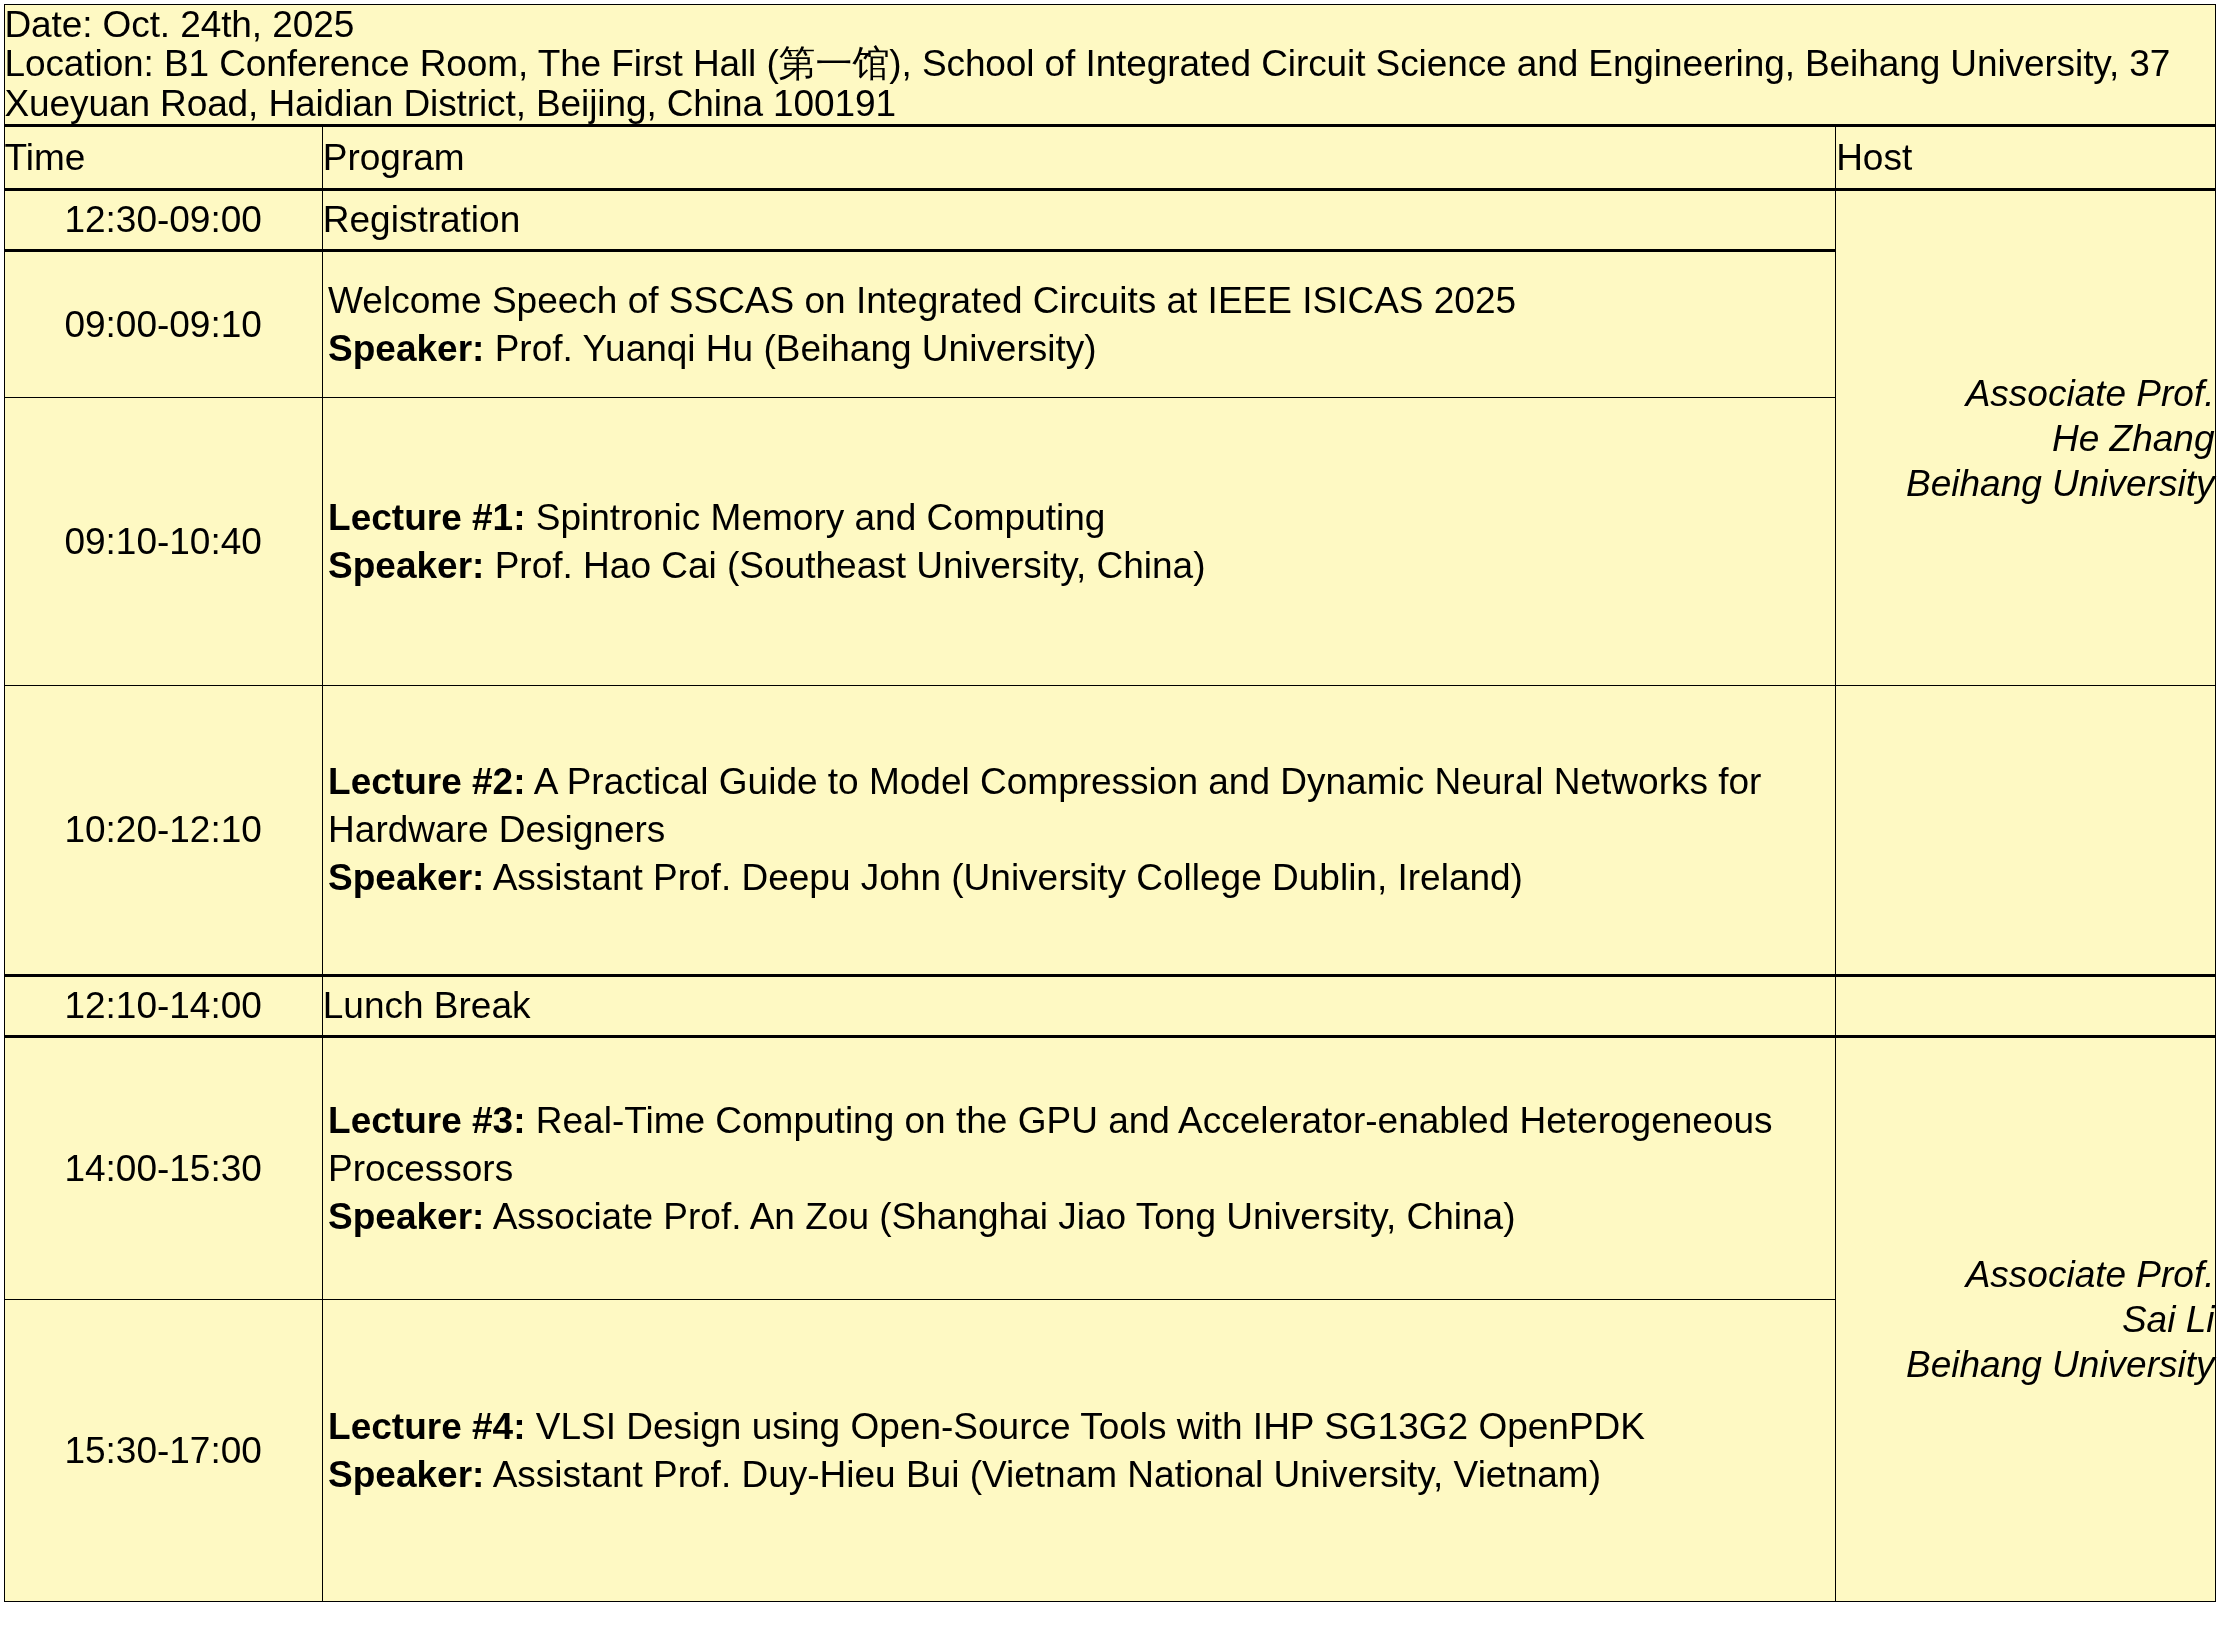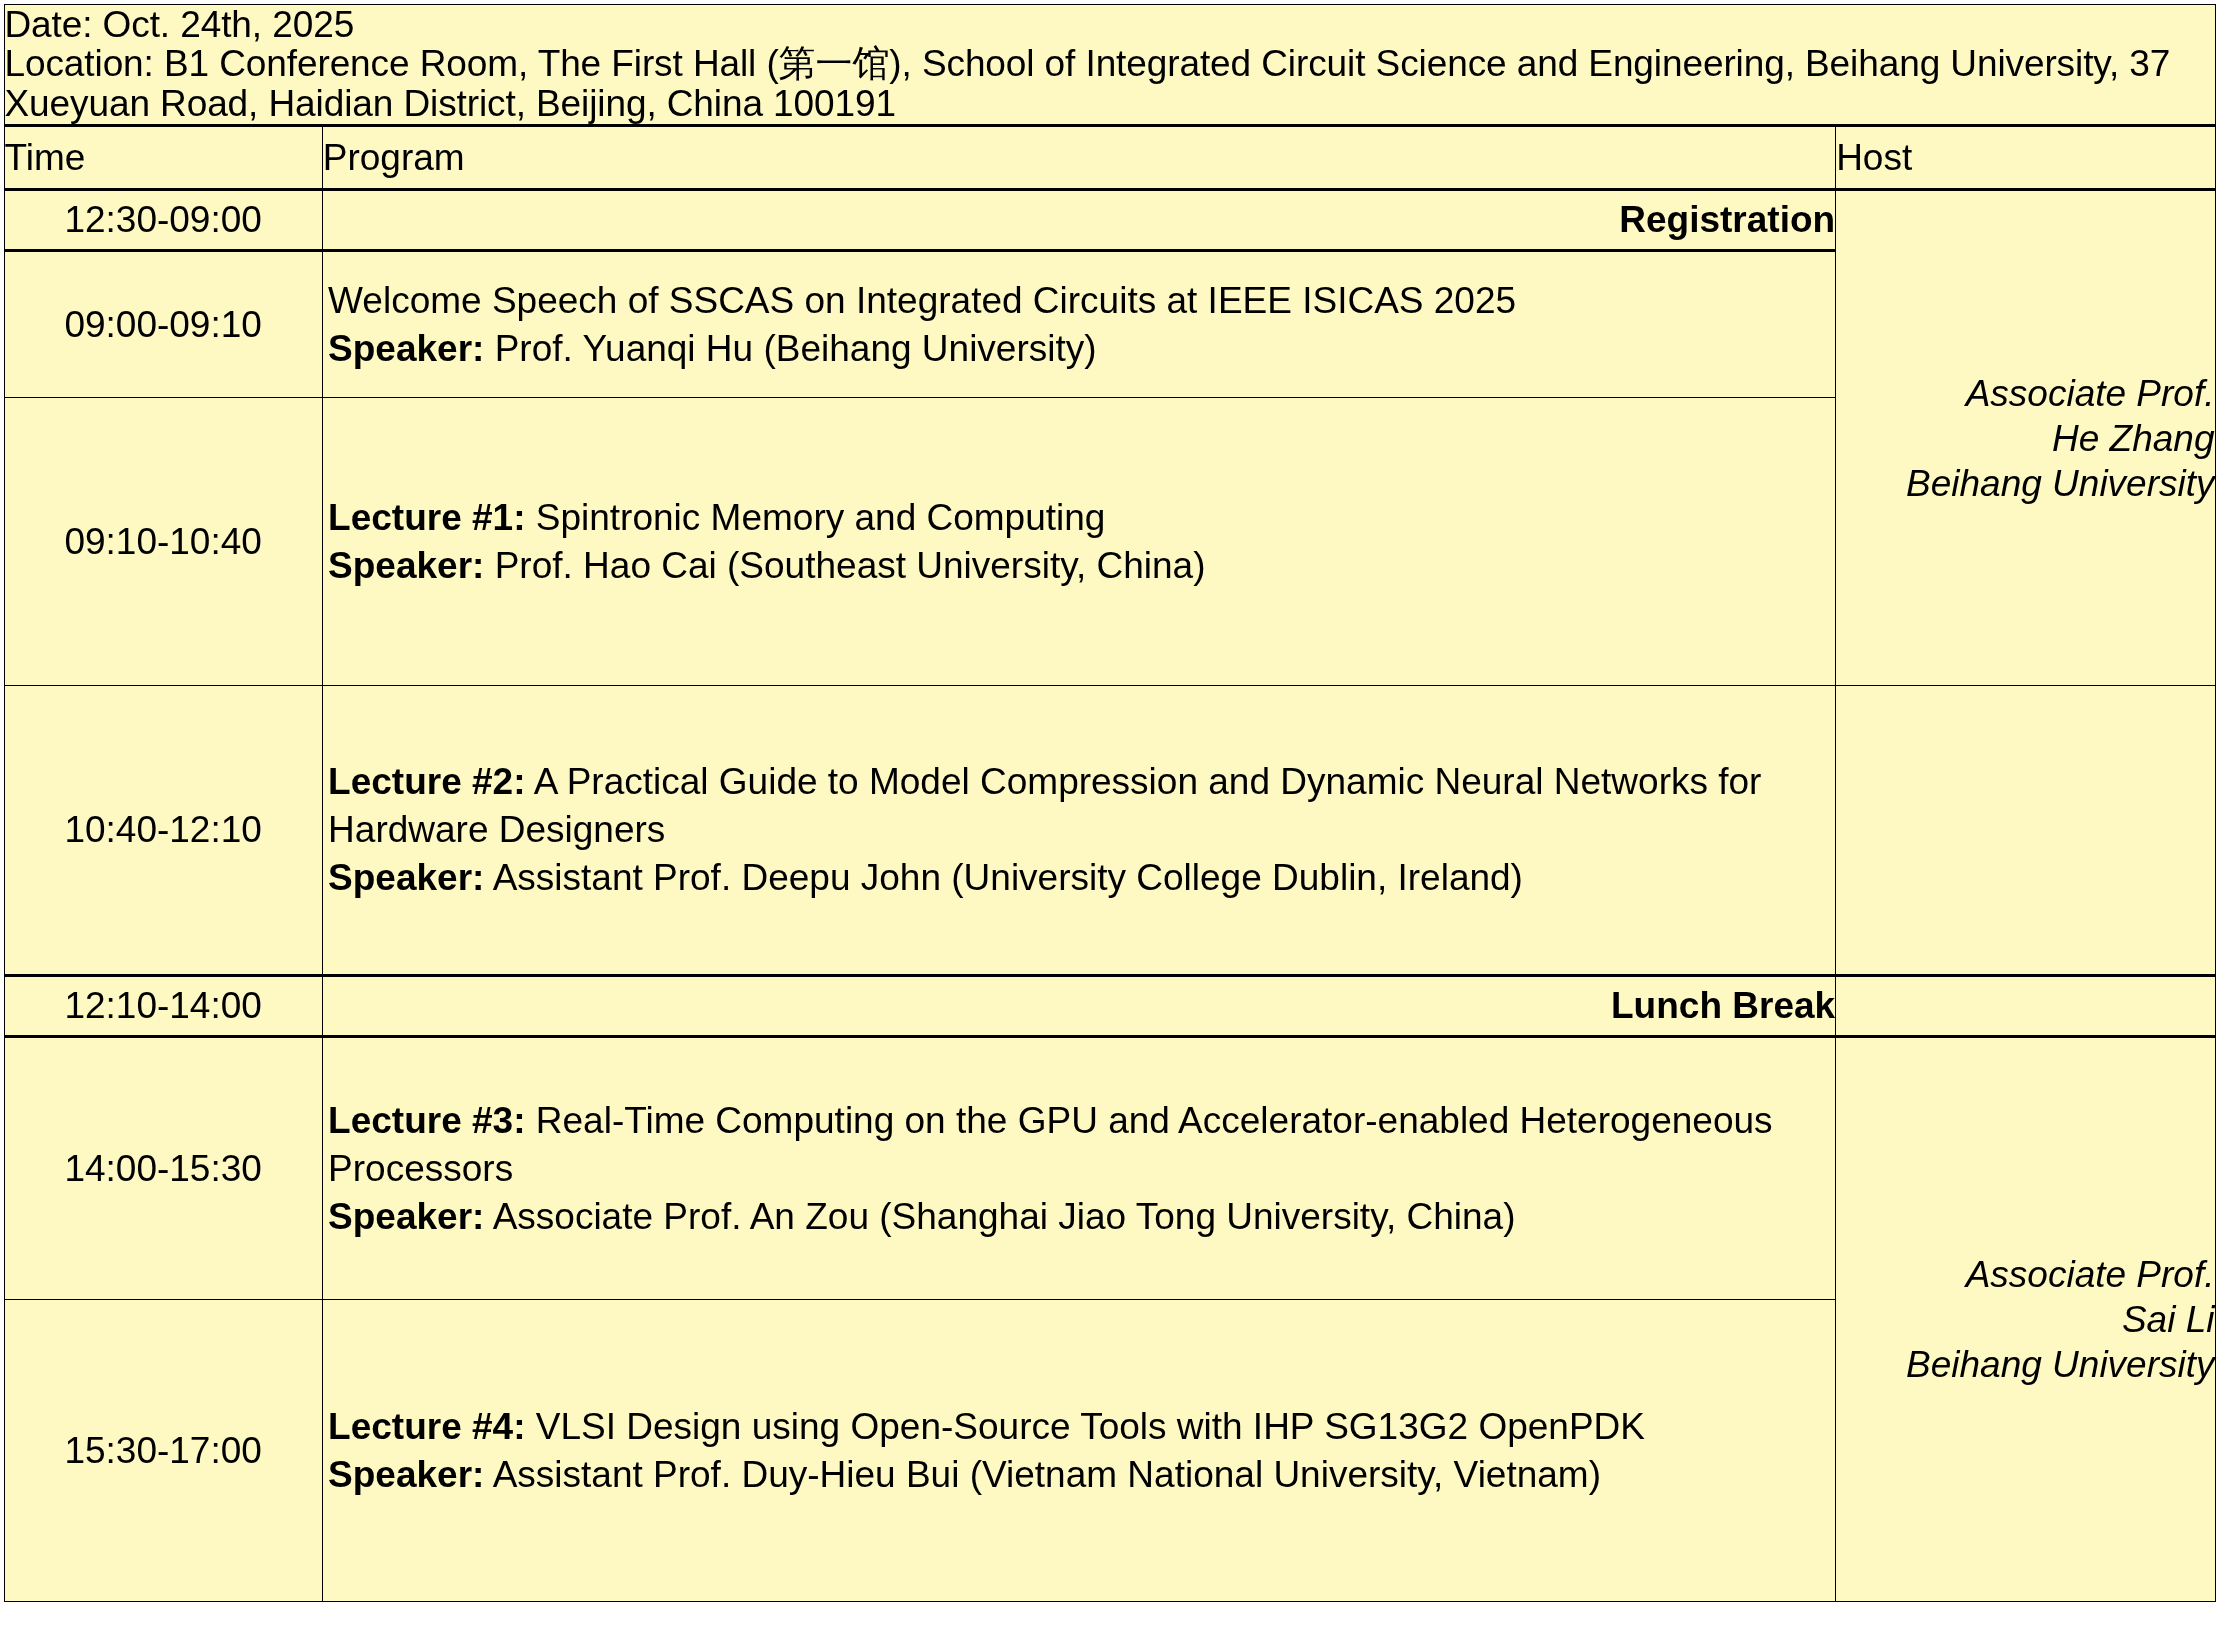--- a/index.html
+++ b/index.html
@@ -59,22 +59,22 @@
   .colhead {
     text-align: left;
     font-size: 37px;
     height: 61px;
     line-height: 61px;
     border-bottom-width: 3.5px !important;
   }
 
   
   .band {
-    text-align: right;
-    font-weight: bold;
+    text-align: left;
+    font-weight: normal;
     font-size: 37px;
     height: 58px;
     line-height: 58px;
     border-top-width: 3.5px !important;
     border-bottom-width: 3.5px !important;
   }
   .band-time {
     text-align: center;
     font-size: 37px;
     height: 58px;
@@ -171,21 +171,21 @@
         <td class="time-cell">09:10-10:40</td>
         <td class="prog-cell tint-yellow">
           <div class="prog-inner">
             <div class="prog-line"><span class="lbl">Lecture #1:</span><span> Spintronic Memory and Computing</span></div>
             <div class="prog-line"><span class="lbl">Speaker:</span><span> Prof. Hao Cai (Southeast University, China)</span></div>
           </div>
         </td>
       </tr>
 
       <tr style="height:290px;">
-        <td class="time-cell">10:40-12:10</td>
+        <td class="time-cell">10:20-12:10</td>
         <td class="prog-cell tint-blue">
           <div class="prog-inner">
             <div class="prog-line"><span class="lbl">Lecture #2:</span><span> A Practical Guide to Model Compression and Dynamic Neural Networks for Hardware Designers</span></div>
             <div class="prog-line"><span class="lbl">Speaker:</span><span> Assistant Prof. Deepu John (University College Dublin, Ireland)</span></div>
           </div>
         </td>
         <td class="host-cell"></td>
       </tr>
 
       <tr>

